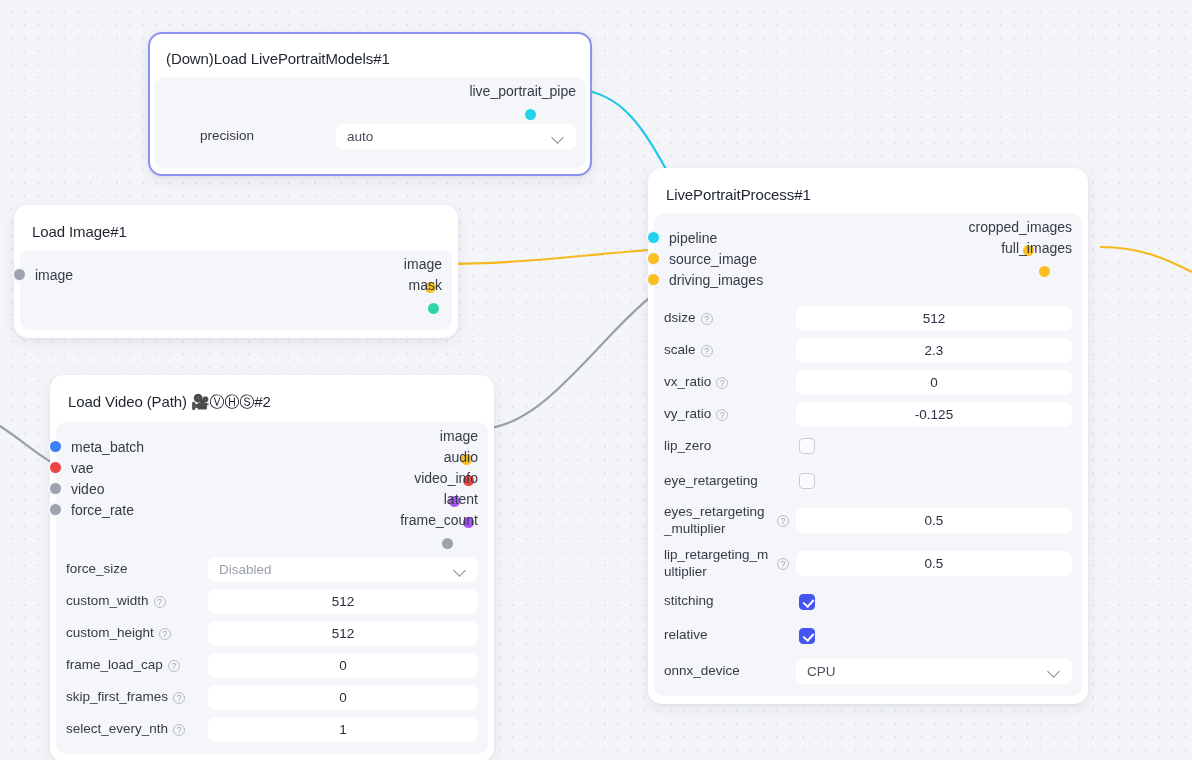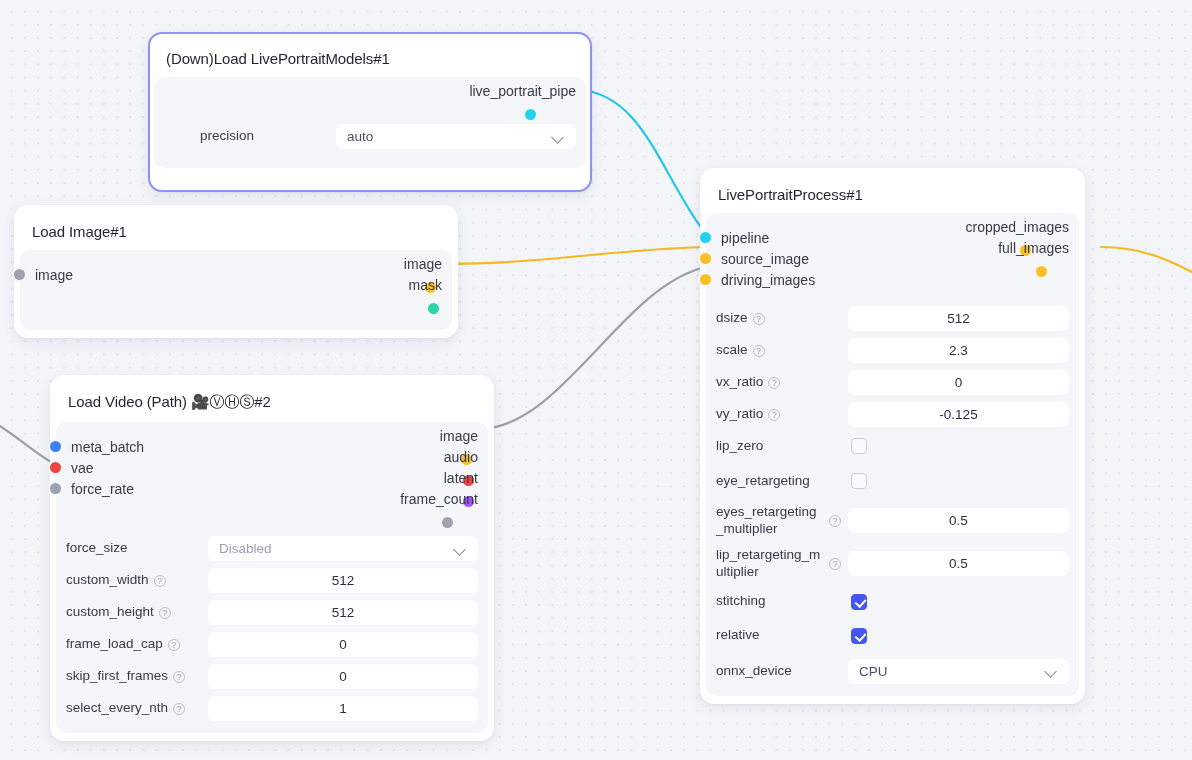--- a/index.html
+++ b/index.html
@@ -20,21 +20,21 @@
 
   .node {
     position: absolute;
     background: #ffffff;
     border-radius: 14px;
     box-shadow: 0 4px 14px rgba(25,35,80,0.08), 0 1px 3px rgba(25,35,80,0.05);
     padding: 6px 6px 8px 6px;
   }
   .node.selected {
     border: 2px solid #8d93f0;
-    padding: 4px 4px 22px 4px;
+    padding: 4px 4px 6px 4px;
   }
   .node-title {
     font-size: 15px;
     color: #1f2430;
     padding: 12px 12px 10px 12px;
     white-space: nowrap;
     letter-spacing: -0.1px;
   }
   .node-body {
     background: #f5f6fa;
@@ -124,21 +124,21 @@
   #node-models { left: 148px; top: 32px; width: 444px; }
   #node-models .wlabel { width: 136px; margin-left: 36px; }
   #node-models .wfield { flex: 1 1 auto; }
 
   #node-loadimage { left: 14px; top: 205px; width: 444px; }
 
   #node-loadvideo { left: 50px; top: 375px; width: 444px; }
   #node-loadvideo .wlabel { width: 142px; }
   #node-loadvideo .wfield { flex: 1 1 auto; }
 
-  #node-process { left: 700px; top: 168px; width: 385px; }
+  #node-process { left: 648px; top: 168px; width: 440px; }
   #node-process .wlabel { width: 132px; }
   #node-process .wfield { flex: 1 1 auto; }
   #node-process .cbox { margin-left: 3px; }
   .wlabel.wrap { white-space: normal; }
 </style>
 </head>
 <body>
 
 <div id="canvas">
 
@@ -219,20 +219,30 @@
             <span>vae</span>
           </div>
           <div class="port-out">
             <span>audio</span>
             <span class="dot right" style="background:#ef4444"></span>
           </div>
         </div>
         <div class="port-row">
           <div class="port-in">
             <span class="dot left" style="background:#9ca3af"></span>
+            <span>video</span>
+          </div>
+          <div class="port-out">
+            <span>video_info</span>
+            <span class="dot right" style="background:#a855f7"></span>
+          </div>
+        </div>
+        <div class="port-row">
+          <div class="port-in">
+            <span class="dot left" style="background:#9ca3af"></span>
             <span>force_rate</span>
           </div>
           <div class="port-out">
             <span>latent</span>
             <span class="dot right" style="background:#a855f7"></span>
           </div>
         </div>
         <div class="port-row">
           <div class="port-out">
             <span>frame_count</span>

